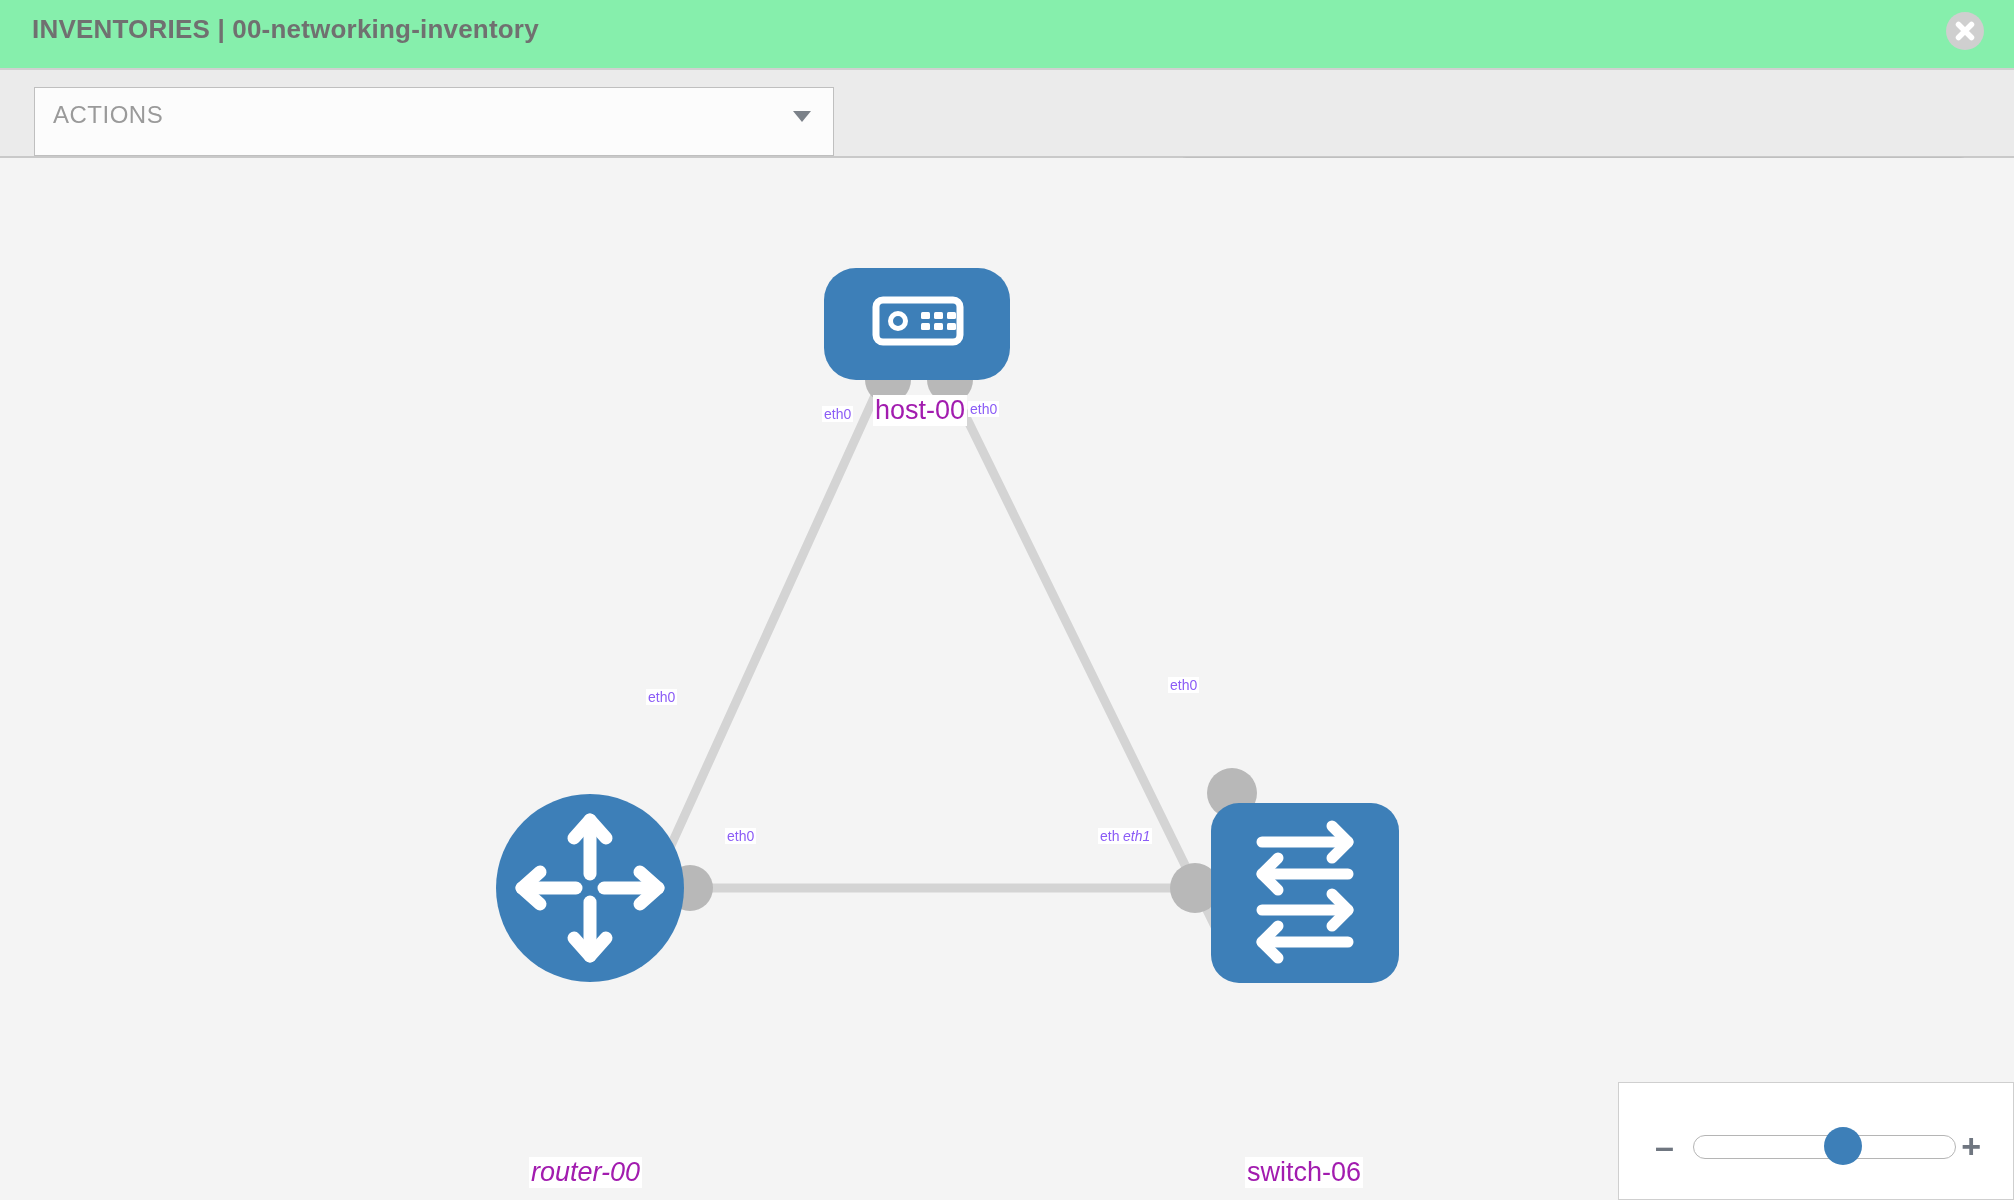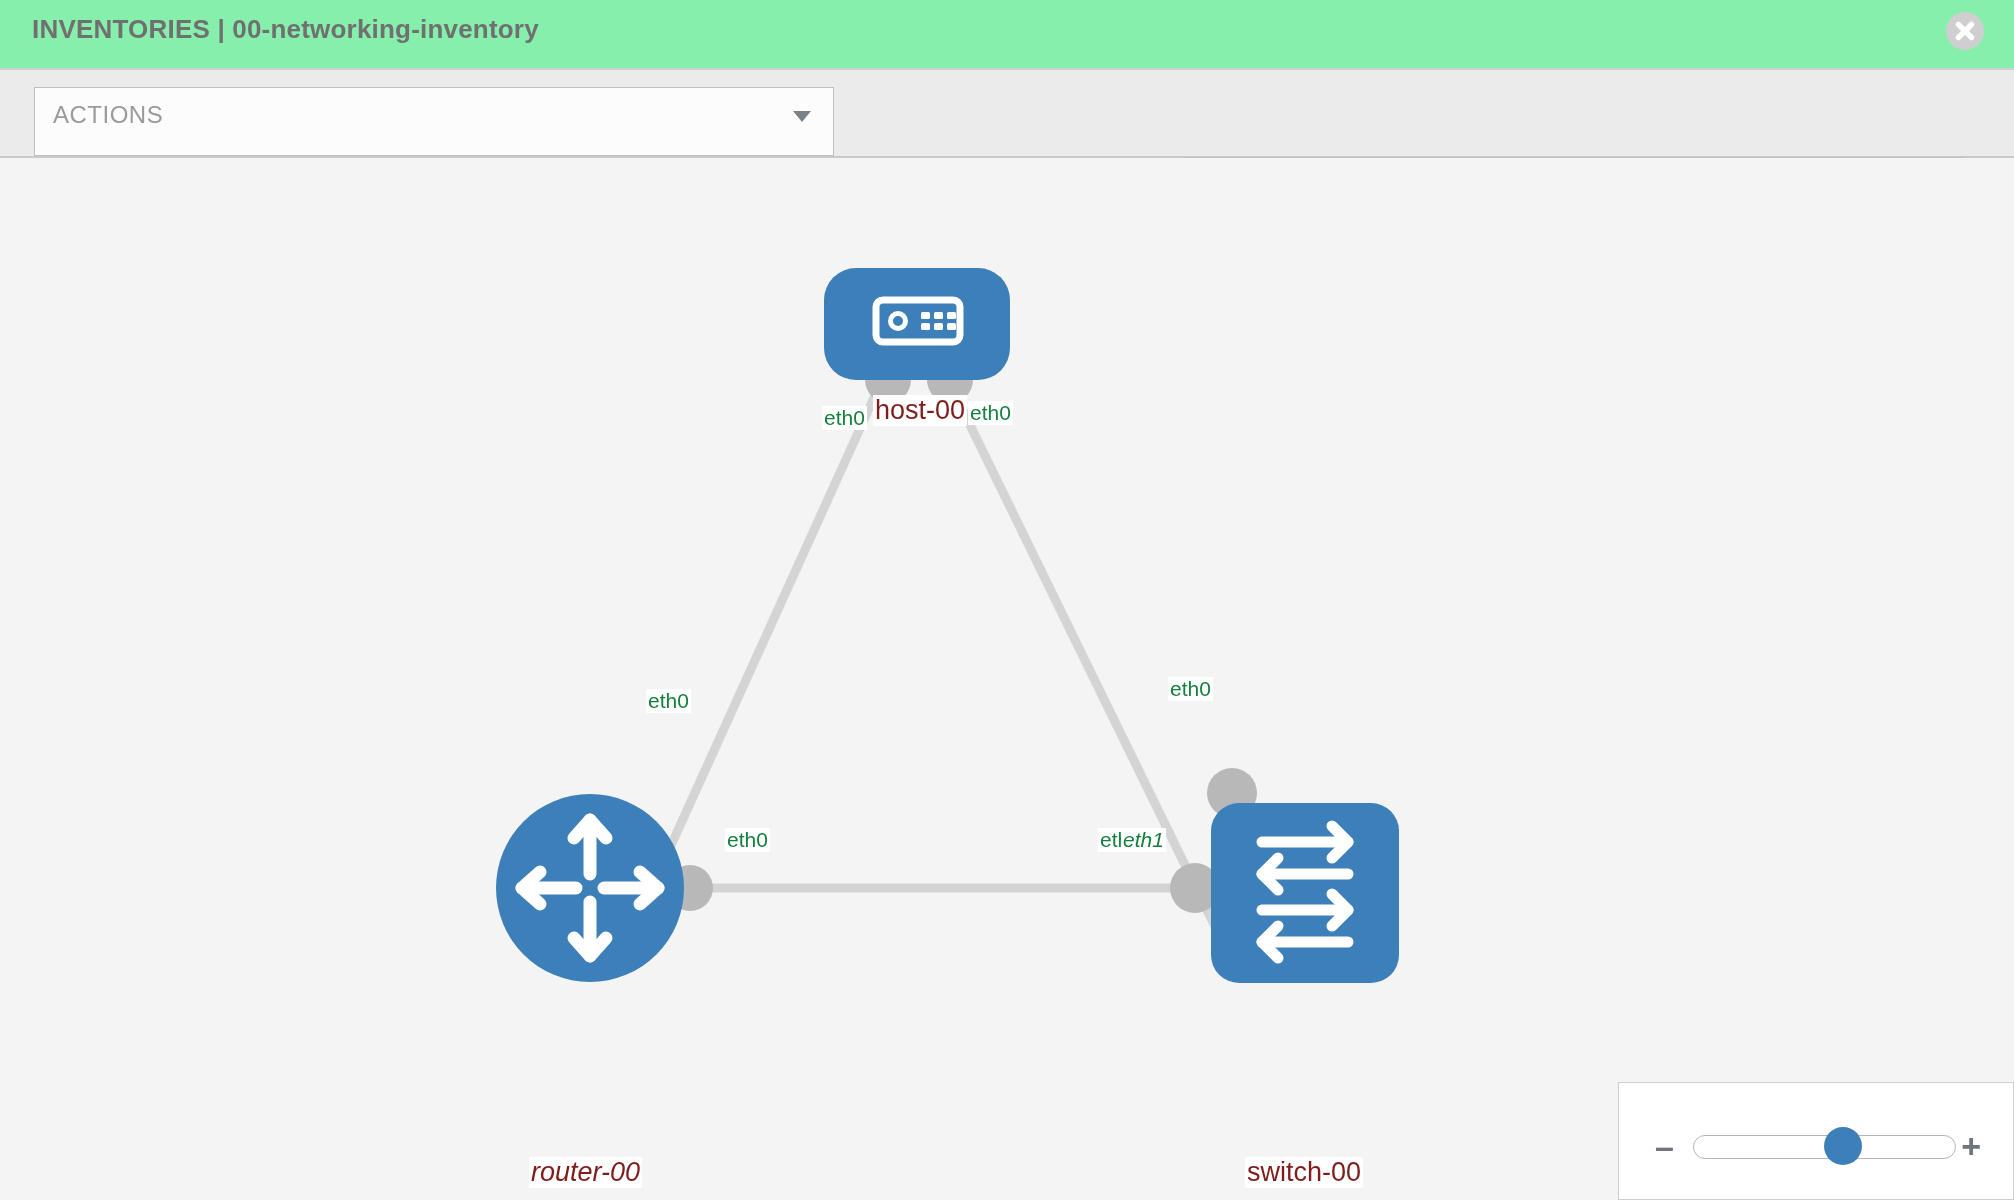--- a/index.html
+++ b/index.html
@@ -107,29 +107,29 @@
     left: 0; top: 158px;
     width: 2014px; height: 1042px;
     background: #f4f4f4;
     overflow: hidden;
   }
   .canvas svg { position: absolute; left: 0; top: 0; }
 
   .node-label {
     position: absolute;
     font-size: 27px;
-    color: #7f1d1d;
+    color: #a21caf;
     background: #ffffff;
     white-space: nowrap;
     padding: 0 2px;
   }
   .edge-label {
     position: absolute;
-    font-size: 21px;
-    color: #15803d;
+    font-size: 14px;
+    color: #8b5cf6;
     background: #ffffff;
     white-space: nowrap;
     padding: 0 2px;
   }
 
   
   .zoom-panel {
     position: absolute;
     left: 1618px; top: 1082px;
     width: 396px; height: 118px;
@@ -293,21 +293,21 @@
 
     <div class="edge-label" style="left:646px; top:531px;">eth0</div>
     <div class="edge-label" style="left:1168px; top:519px;">eth0</div>
 
     <div class="edge-label" style="left:725px; top:670px;">eth0</div>
     <div class="edge-label" style="left:1098px; top:670px;">eth</div>
     <div class="edge-label" style="left:1121px; top:670px;font-style:italic;">eth1</div>
   </div>
 
   <div class="node-label" style="position:absolute; left:529px; top:1157px;font-style:italic;">router-00</div>
-  <div class="node-label" style="position:absolute; left:1245px; top:1157px;">switch-00</div>
+  <div class="node-label" style="position:absolute; left:1245px; top:1157px;">switch-06</div>
 
   <div class="zoom-panel">
     <div class="zoom-minus">–</div>
     <div class="zoom-track"></div>
     <div class="zoom-thumb" style="left: 204.5px;"></div>
     <div class="zoom-plus">+</div>
   </div>
 
 </div>
 

